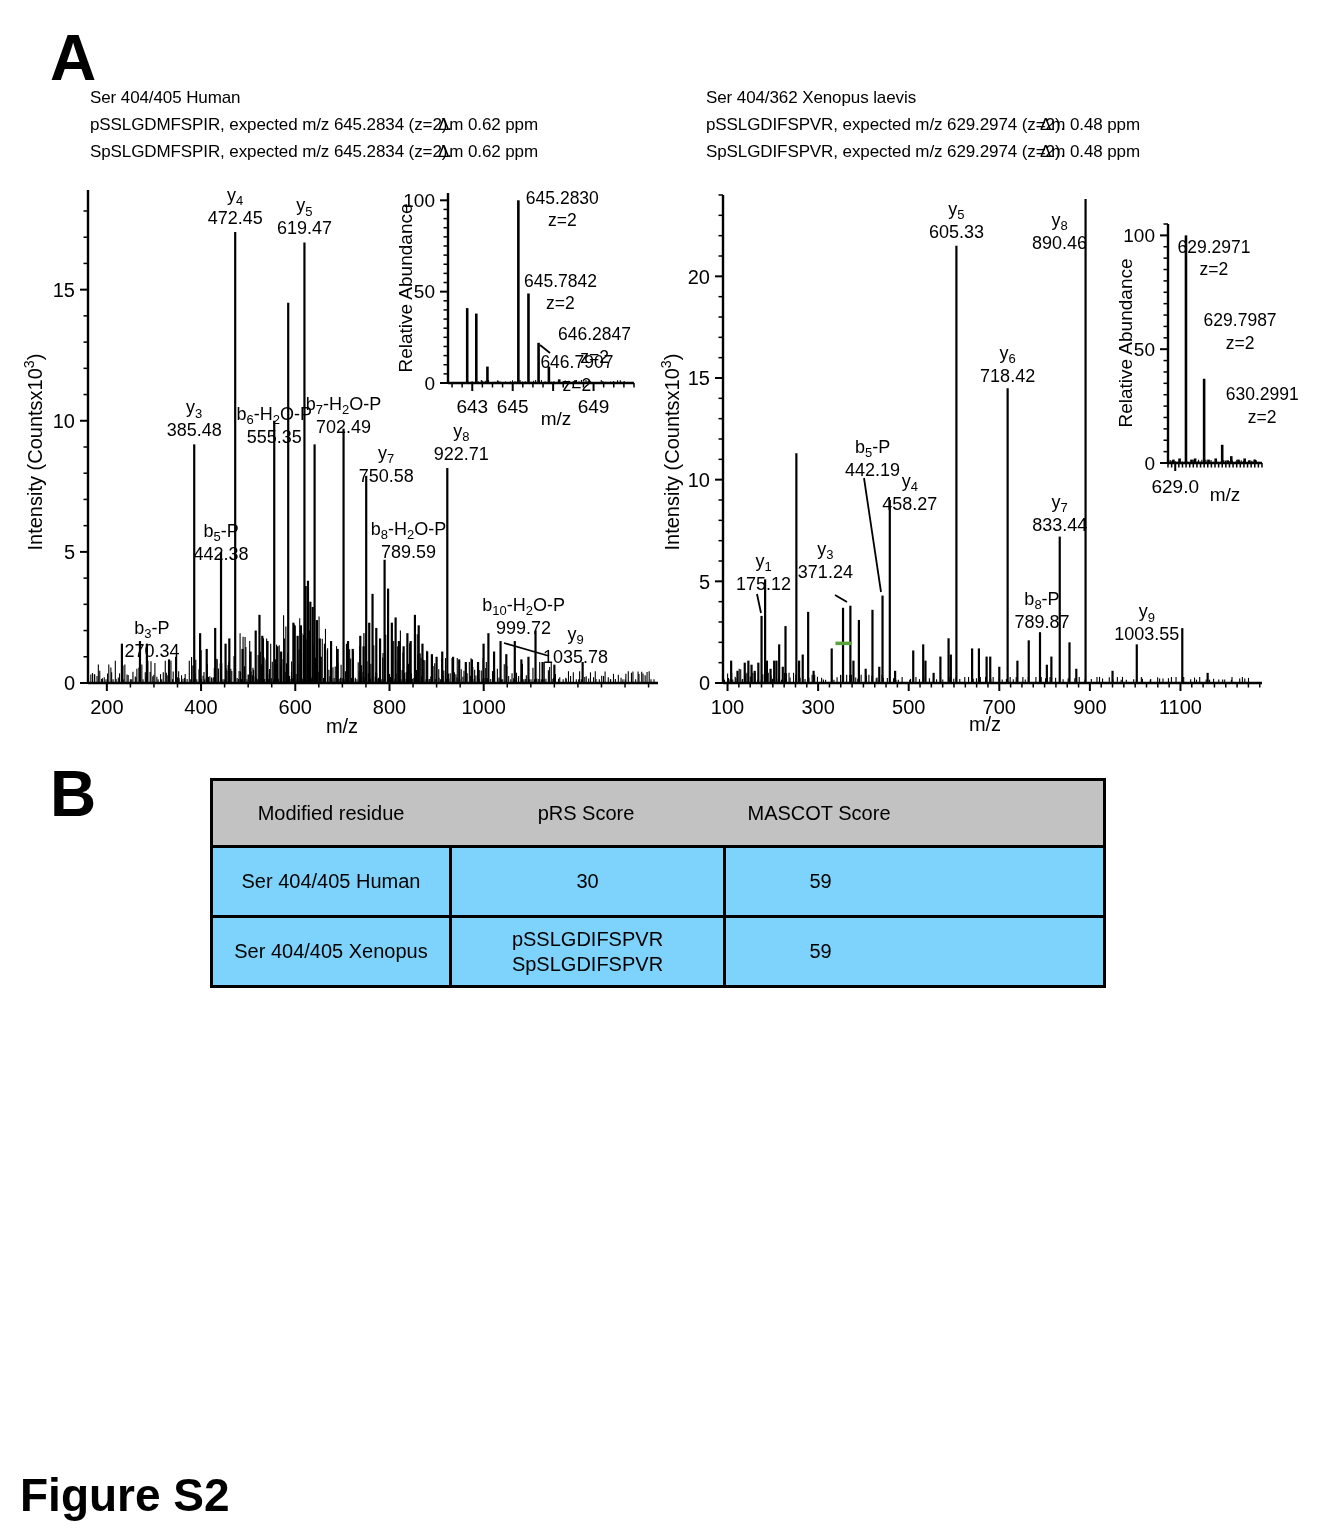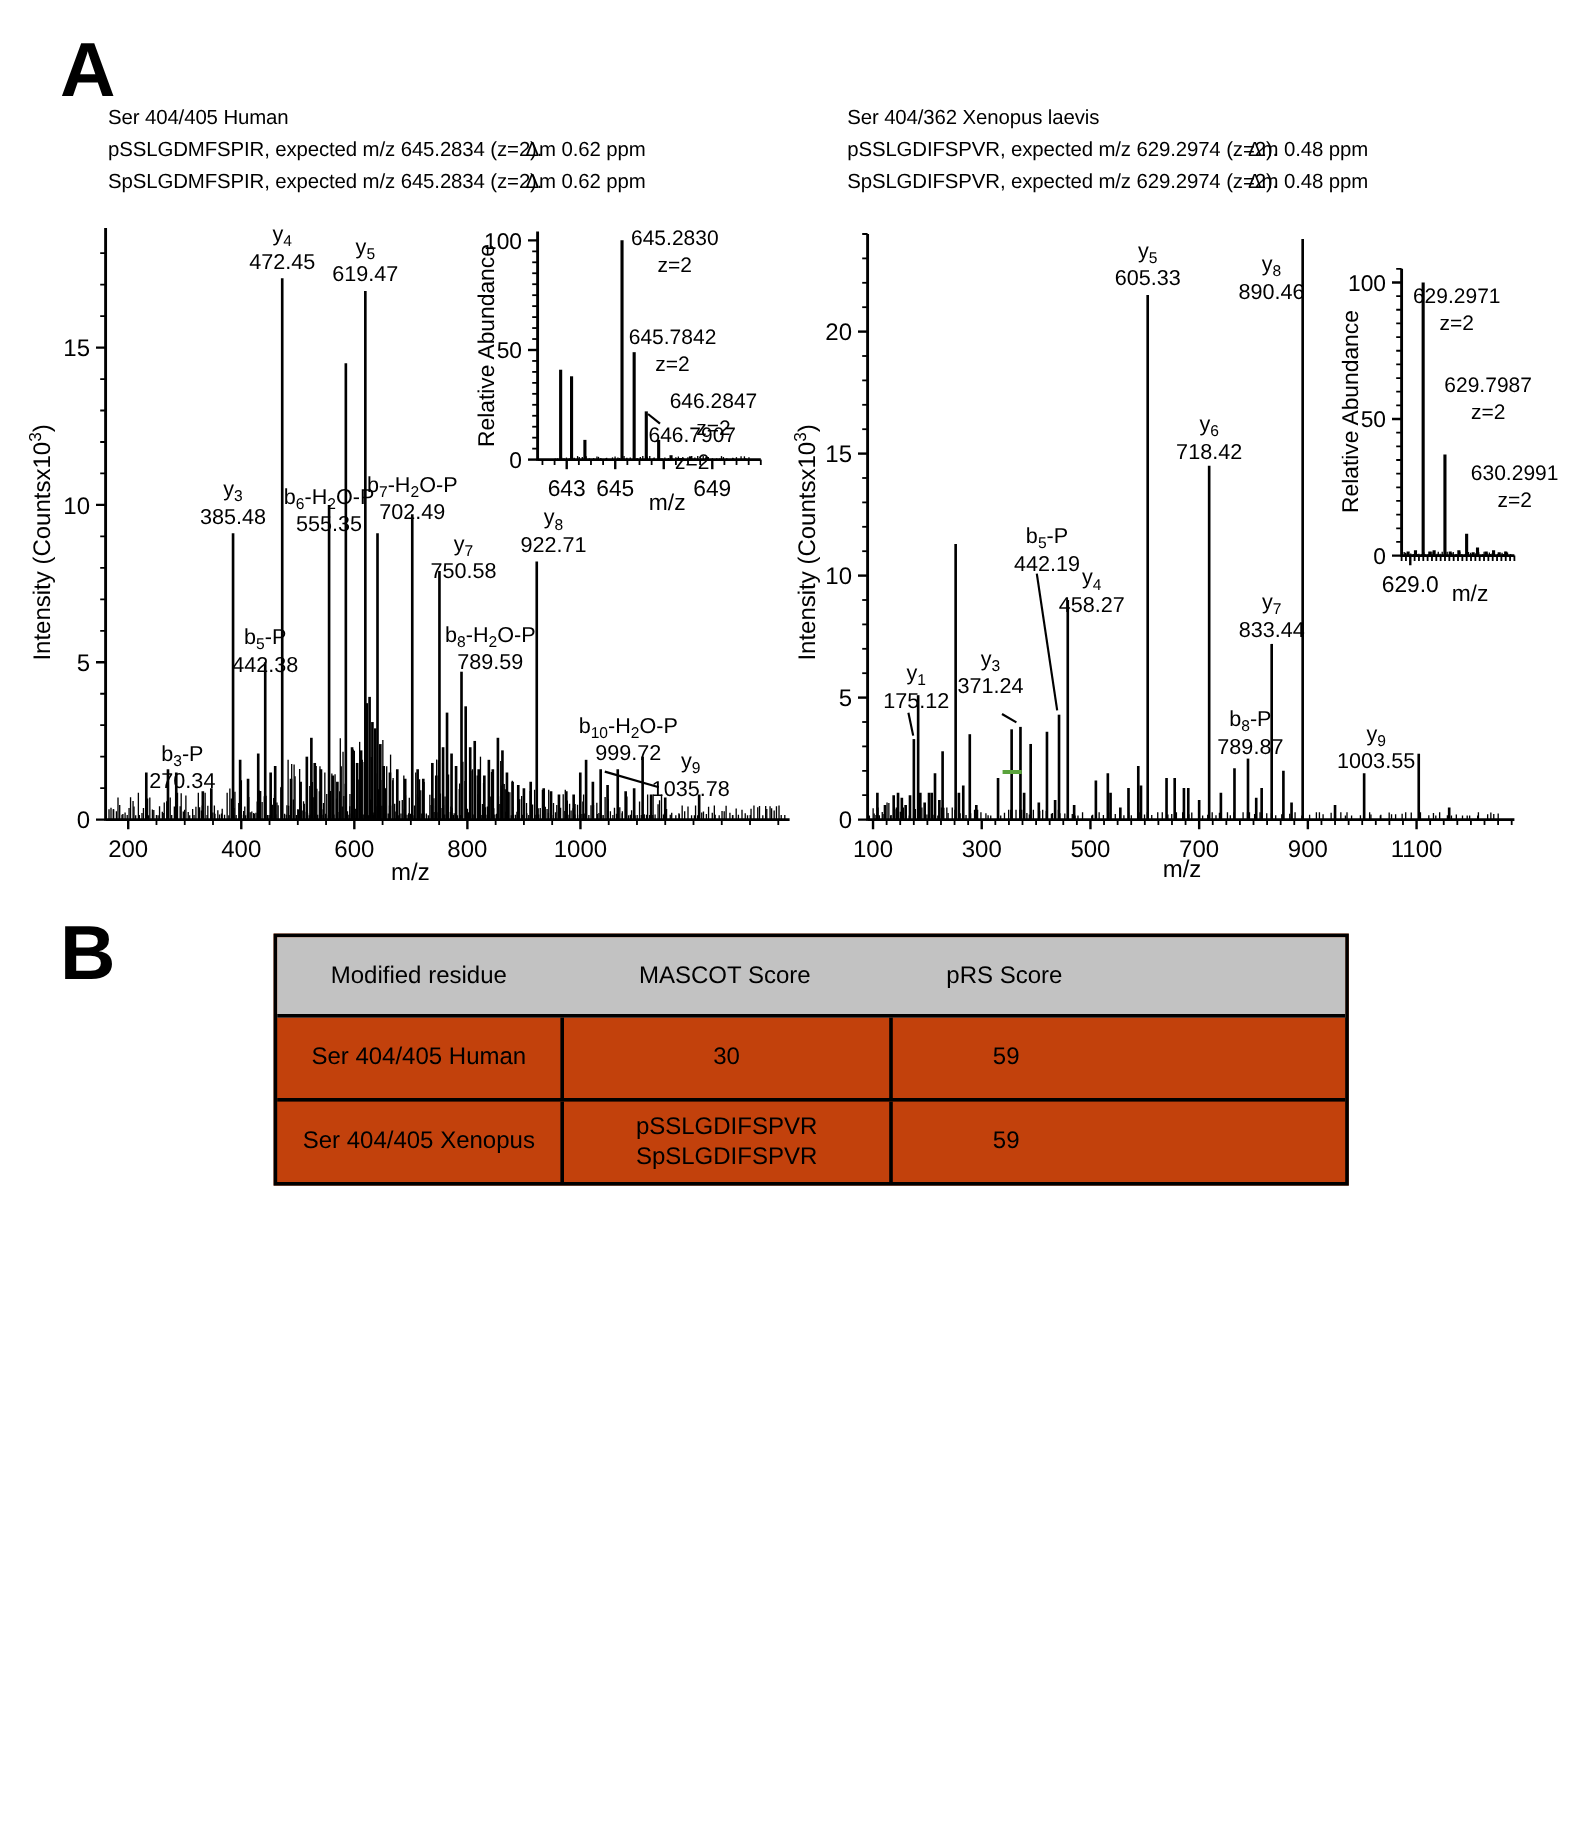--- a/index.html
+++ b/index.html
@@ -15,21 +15,21 @@
   .hline{white-space:nowrap;}
   #hdrL .pep{display:inline-block;width:348px;}
   #hdrR .pep{display:inline-block;width:334px;}
   .chart{position:absolute;}
   #chart0{left:18px;top:182px;}
   #chart1{left:392px;top:175px;}
   #chart2{left:655px;top:182px;}
   #chart3{left:1118px;top:192px;}
   svg text{fill:#000;}
   
-  #tblB{position:absolute;left:210px;top:778px;width:890px;border:3px solid #000;background:#c2410c;margin-left:18px;}
+  #tblB{position:absolute;left:210px;top:778px;width:890px;border:3px solid #000;background:#7dd3fc;}
   .thead{display:grid;grid-template-columns:236px 274px 192px 188px;background:#c2c2c2;
          height:64px;border-bottom:3px solid #000;}
   .th{display:flex;align-items:center;justify-content:center;font-size:20px;}
   .trow{display:grid;grid-template-columns:236px 274px 192px 188px;height:67px;}
   .trow.first{border-bottom:3px solid #000;}
   .td{display:flex;align-items:center;justify-content:center;font-size:20px;
       border-left:3px solid #000;text-align:center;}
   .td:first-child{border-left:none;}
   .seq{line-height:25px;}
   #figlabel{position:absolute;left:20px;top:1468px;font-size:46px;font-weight:bold;}
@@ -1311,33 +1311,34 @@
           <text x="144.19461538461576" y="208.2904761904762" font-size="17.5" text-anchor="middle" font-family="&quot;Liberation Sans&quot;,&quot;DejaVu Sans&quot;,sans-serif"><tspan dy="0.0">630.2991</tspan></text>
           <text x="144.19461538461576" y="230.7904761904762" font-size="17.5" text-anchor="middle" font-family="&quot;Liberation Sans&quot;,&quot;DejaVu Sans&quot;,sans-serif"><tspan dy="0.0">z=2</tspan></text>
         </g>
       </svg></div>
 
   <div id="panelB" class="panel-label">B</div>
 
   <div id="tblB">
     <div class="thead">
       <div class="th">Modified residue</div>
+      <div class="th">pRS Score</div>
       <div class="th">MASCOT Score</div>
-      <div class="th">pRS Score</div>
     </div>
     <div class="trow first">
       <div class="td">Ser 404/405 Human</div>
       <div class="td">30</div>
       <div class="td">59</div>
     </div>
     <div class="trow">
       <div class="td">Ser 404/405 Xenopus</div>
       <div class="td">
         <div class="seq">
           <div>pSSLGDIFSPVR</div>
           <div>SpSLGDIFSPVR</div>
         </div>
       </div>
       <div class="td">59</div>
     </div>
   </div>
 
+  <div id="figlabel">Figure S2</div>
 </div>
 
 </body></html>

